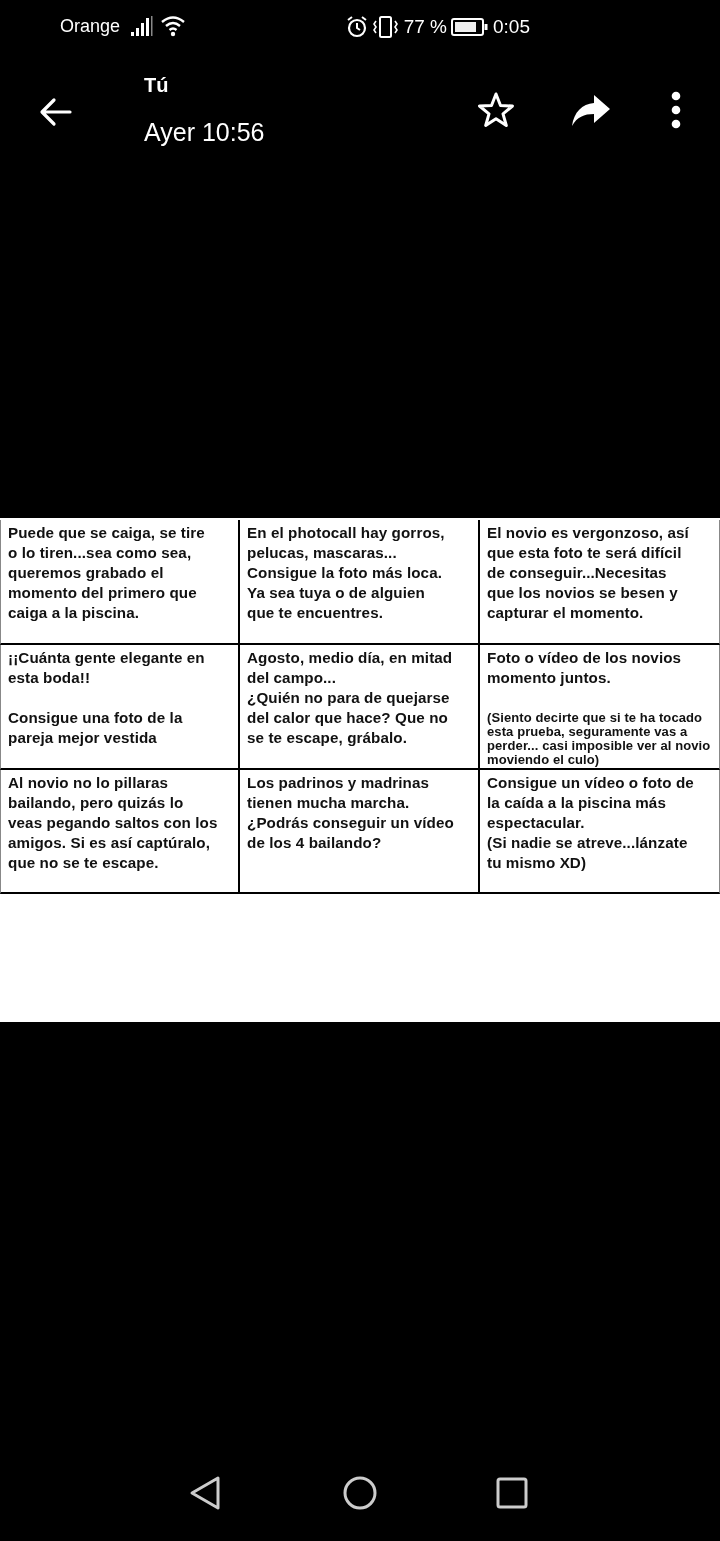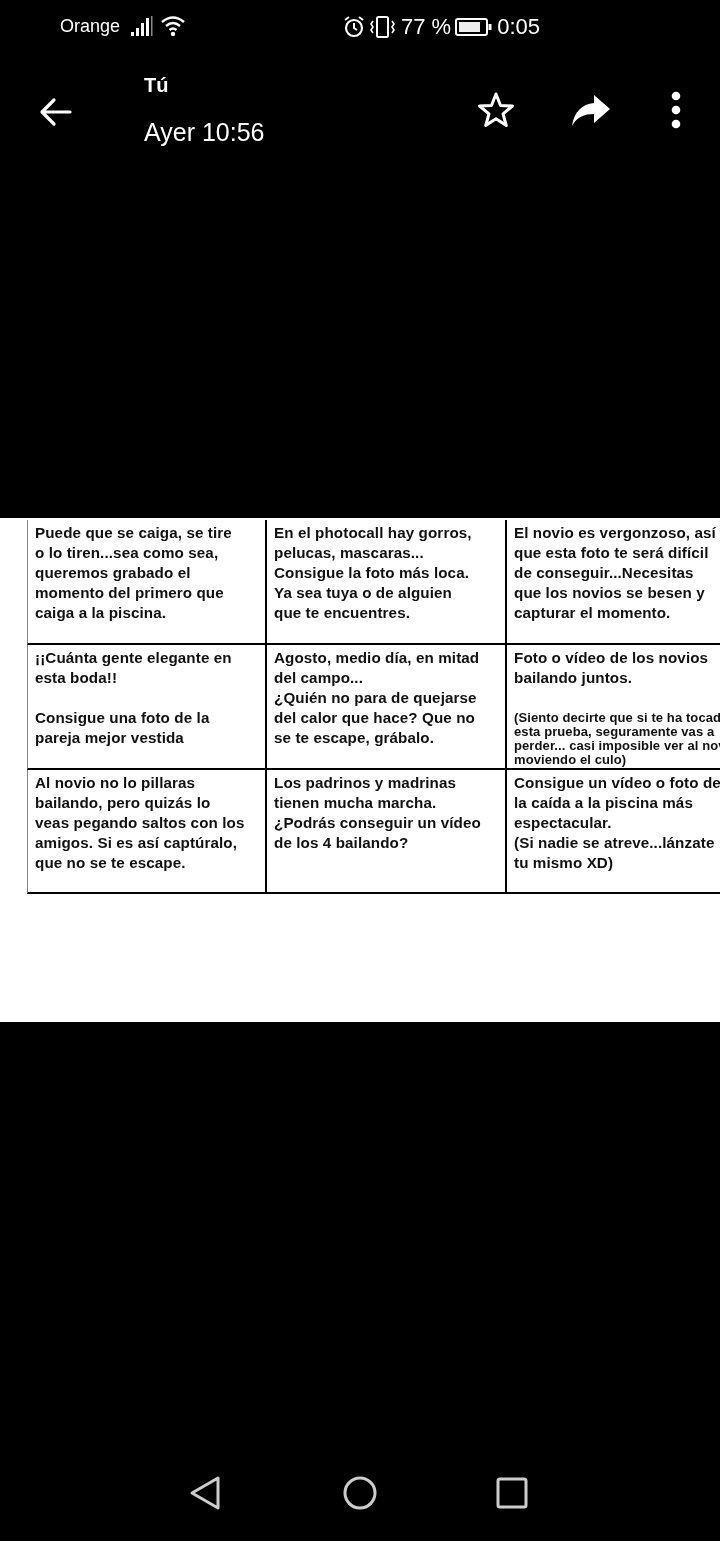--- a/index.html
+++ b/index.html
@@ -5,36 +5,36 @@
     html, body { margin: 0; padding: 0; }
     body {
       width: 720px; height: 1541px; background: #000; color: #fff;
       position: relative; overflow: hidden;
       font-family: "Liberation Sans", sans-serif;
     }
     .status-bar { position: absolute; top: 0; left: 0; width: 600px; height: 56px; }
     .carrier { position: absolute; left: 60px; top: 16px; font-size: 18px; color: #fff; }
     .signal { position: absolute; left: 131px; top: 16px; width: 22px; height: 20px; }
     .wifi { position: absolute; left: 160px; top: 14px; width: 26px; height: 24px; }
-    .status-right { position: absolute; right: 60px; top: 12px; height: 30px; display: flex; align-items: center; gap: 4px; font-size: 22px; }
+    .status-right { position: absolute; right: 70px; top: 12px; height: 30px; display: flex; align-items: center; gap: 4px; font-size: 19px; }
     .status-right svg { display: block; }
 
     .app-bar { position: absolute; top: 60px; left: 0; width: 720px; height: 110px; }
     .back-btn { position: absolute; left: 34px; top: 30px; width: 44px; height: 44px; cursor: pointer; }
     .title { position: absolute; left: 144px; top: 14px; font-size: 20px; font-weight: bold; }
     .subtitle { position: absolute; left: 144px; top: 58px; font-size: 25px; }
     .action { position: absolute; top: 28px; width: 44px; height: 44px; cursor: pointer; }
     .star-btn { left: 474px; }
     .share-btn { left: 568px; }
     .more-btn { left: 654px; }
 
     .image-area { position: absolute; top: 518px; left: 0; width: 720px; height: 504px; background: #fff; }
     .grid { position: absolute; top: 2px; left: 0; width: 720px; height: 502px;
       display: grid; grid-template-columns: 240px 240px 240px; grid-template-rows: 125px 125px 124px 126px;
-      box-sizing: border-box; padding-left: 27px; }
+      box-sizing: border-box; }
     .cell { box-sizing: border-box; border-right: 2px solid #000; border-bottom: 2px solid #000;
       padding: 3px 7px; color: #111; font-size: 15.2px; line-height: 20px; font-weight: bold; letter-spacing: 0.1px; }
     .cell:nth-child(3n) { border-right: 1px solid #888; }
     .cell:nth-child(3n+1) { border-left: 1px solid #888; }
     .cell p { margin: 0; white-space: pre-line; }
     .cell .small { font-size: 13px; line-height: 14px; margin-top: 23px; }
     .cell .gap { height: 20px; }
 
     .nav-bar { position: absolute; bottom: 0; left: 0; width: 720px; height: 90px; }
     .nav-btn { position: absolute; top: 20px; width: 44px; height: 44px; cursor: pointer; }
@@ -132,21 +132,21 @@
     <div class="cell">
         <p>Agosto, medio día, en mitad
 del campo...
 ¿Quién no para de quejarse
 del calor que hace? Que no
 se te escape, grábalo.</p>
       </div>
 
     <div class="cell">
       <p>Foto o vídeo de los novios
-bailando juntos.</p>
+momento juntos.</p>
       <p class="small">(Siento decirte que si te ha tocado
 esta prueba, seguramente vas a
 perder... casi imposible ver al novio
 moviendo el culo)</p>
     </div>
 
     <div class="cell">
         <p>Al novio no lo pillaras
 bailando, pero quizás lo
 veas pegando saltos con los

